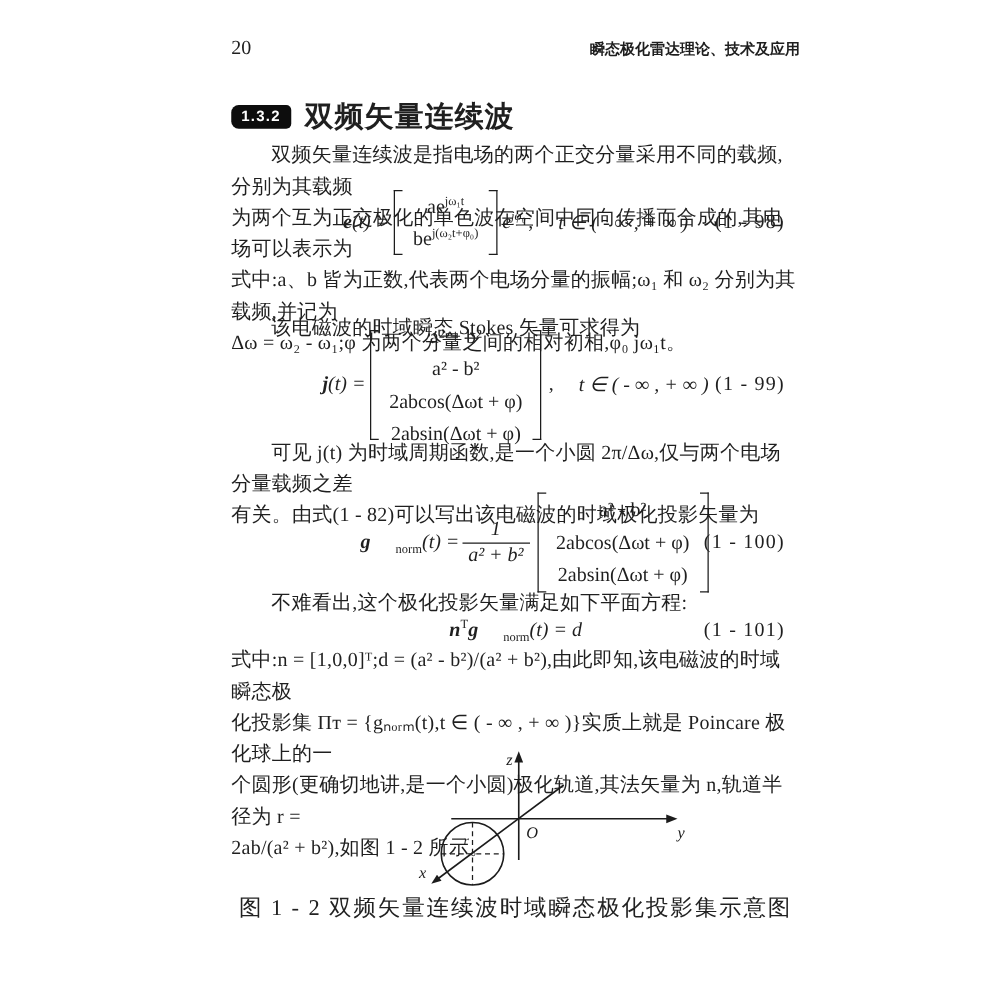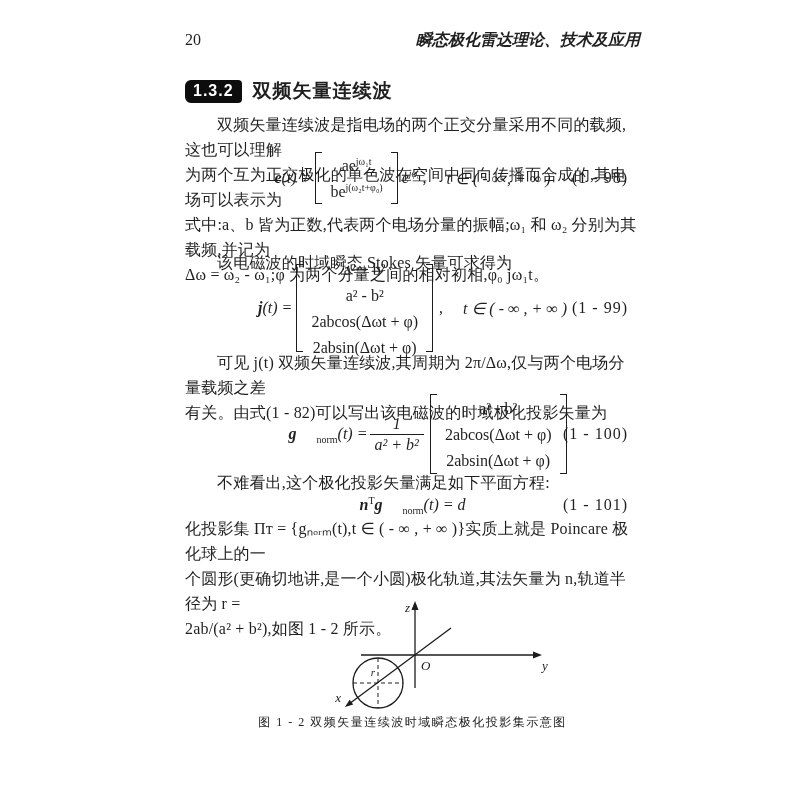--- a/index.html
+++ b/index.html
@@ -6,28 +6,28 @@
   html,body { width:800px; height:800px; background:#ffffff; }
   body { font-family:"Liberation Serif", serif; color:#1f1f1f; position:relative; overflow:hidden; }
   .content { position:absolute; left:185px; top:0; width:455px; height:576px; }
   .abs { position:absolute; width:100%; }
   .line { line-height:25px; font-size:16px; letter-spacing:0.2px; }
   .ind { text-indent:32px; }
 
   
   .page-header { top:30px; display:flex; justify-content:space-between; align-items:baseline; }
   .page-num { font-size:16px; }
-  .header-title { font-size:16px; font-weight:bold; font-family:"Liberation Sans", sans-serif;font-style:italic; }
+  .header-title { font-size:12px; font-weight:bold; font-family:"Liberation Sans", sans-serif; }
 
   
   .section-head { top:78px; display:flex; align-items:center; gap:11px; }
   .sec-badge { background:#0d0d0d; color:#ffffff; font-family:"Liberation Sans", sans-serif;
-               font-weight:bold; font-size:16px; padding:2px 8px 3px; border-radius:6px 4px 4px 6px;
+               font-weight:bold; font-size:12px; padding:2px 8px 3px; border-radius:6px 4px 4px 6px;
                letter-spacing:1px; }
-  .sec-title { font-family:Liberation Serif, serif; font-weight:bold; font-size:19px; letter-spacing:1px; }
+  .sec-title { font-family:Liberation Serif, serif; font-weight:bold; font-size:23px; letter-spacing:1px; }
 
   
   .eq { position:absolute; width:100%; display:flex; justify-content:center; align-items:center;
         font-size:16px; }
   .eqnum { position:absolute; right:12px; top:50%; transform:translateY(-50%);
            font-style:normal; font-size:16px; letter-spacing:1px; }
   .vec { font-weight:bold; font-style:italic; }
   .it  { font-style:italic; }
   .brk { align-self:stretch; width:7px; }
   .brk.l { border:1.6px solid #1c1c1c; border-right:none; margin-left:4px; }
@@ -39,39 +39,39 @@
   .frac { display:inline-flex; flex-direction:column; text-align:center; font-style:italic;
           margin:0 2px; vertical-align:middle; }
   .frac .den { border-top:1.3px solid #1c1c1c; padding:1px 5px 0; }
   .frac .num { padding:0 5px 1px; }
   .domain { margin-left:20px; font-style:italic; white-space:pre; }
   .comma { margin-left:2px; }
 
   
   .fig { position:absolute; left:118px; top:600px; width:250px; height:120px; }
   .fig svg { display:block; }
-  .fig-caption { top:714px; text-align:center; font-size:12px; letter-spacing:1.5px; color:#222; }
+  .fig-caption { top:714px; text-align:center; font-size:18px; letter-spacing:1.5px; color:#222; }
 </style>
 </head>
 <body>
 
 <div class="content">
 
   <div class="abs page-header">
     <span class="page-num">20</span>
     <span class="header-title">瞬态极化雷达理论、技术及应用</span>
   </div>
 
   <div class="abs section-head">
     <span class="sec-badge">1.3.2</span>
     <span class="sec-title">双频矢量连续波</span>
   </div>
 
   <div class="abs" style="top:112px">
-    <div class="line ind">双频矢量连续波是指电场的两个正交分量采用不同的载频,这也可以理解</div>
+    <div class="line ind">双频矢量连续波是指电场的两个正交分量采用不同的载频,分别为其载频</div>
     <div class="line">为两个互为正交极化的单色波在空间中同向传播而合成的,其电场可以表示为</div>
   </div>
 
   <div class="eq" style="top:152px;height:52px">
     <span><span class="vec">e</span><span class="it">(t) = </span></span>
     <span class="brk l"></span>
     <div class="mat">
       <span class="cell"><span>ae</span><sup class="e">jω₁t</sup></span>
       <span class="cell"><span>be</span><sup class="e">j(ω₂t+φ₀)</sup></span>
     </div>
@@ -98,21 +98,21 @@
       <span class="cell">2abcos(Δωt + φ)</span>
       <span class="cell">2absin(Δωt + φ)</span>
     </div>
     <span class="brk r"></span>
     <span class="comma">,</span>
     <span class="domain">t ∈ ( - ∞ , + ∞ )</span>
     <span class="eqnum">(1 - 99)</span>
   </div>
 
   <div class="abs" style="top:350px">
-    <div class="line ind">可见 j(t) 双频矢量连续波,其周期为 2π/Δω,仅与两个电场分量载频之差</div>
+    <div class="line ind">可见 j(t) 为时域周期函数,是一个小圆 2π/Δω,仅与两个电场分量载频之差</div>
     <div class="line">有关。由式(1 - 82)可以写出该电磁波的时域极化投影矢量为</div>
   </div>
 
   <div class="eq" style="top:394px;height:80px;padding-left:34px">
     <span><span class="vec">g</span><sub class="s">norm</sub><span class="it">(t) = </span></span>
     <span class="frac">
       <span class="num">1</span>
       <span class="den">a² + b²</span>
     </span>
     <span class="brk l"></span>
@@ -126,20 +126,21 @@
   </div>
 
   <div class="abs line ind" style="top:470px">不难看出,这个极化投影矢量满足如下平面方程:</div>
 
   <div class="eq" style="top:492px;height:26px">
     <span><span class="vec">n</span><sup class="e">T</sup><span class="vec">g</span><sub class="s">norm</sub><span class="it">(t) = d</span></span>
     <span class="eqnum">(1 - 101)</span>
   </div>
 
   <div class="abs" style="top:516px">
+    <div class="line">式中:n = [1,0,0]ᵀ;d = (a² - b²)/(a² + b²),由此即知,该电磁波的时域瞬态极</div>
     <div class="line">化投影集 Πᴛ = {gₙₒᵣₘ(t),t ∈ ( - ∞ , + ∞ )}实质上就是 Poincare 极化球上的一</div>
     <div class="line">个圆形(更确切地讲,是一个小圆)极化轨道,其法矢量为 n,轨道半径为 r =</div>
     <div class="line">2ab/(a² + b²),如图 1 - 2 所示。</div>
   </div>
 
   <div class="fig">
     <svg width="250" height="120" viewBox="0 0 250 120">
       <g stroke="#1c1c1c" stroke-width="1.3" fill="none">
 
         <line x1="112" y1="8" x2="112" y2="88"></line>

